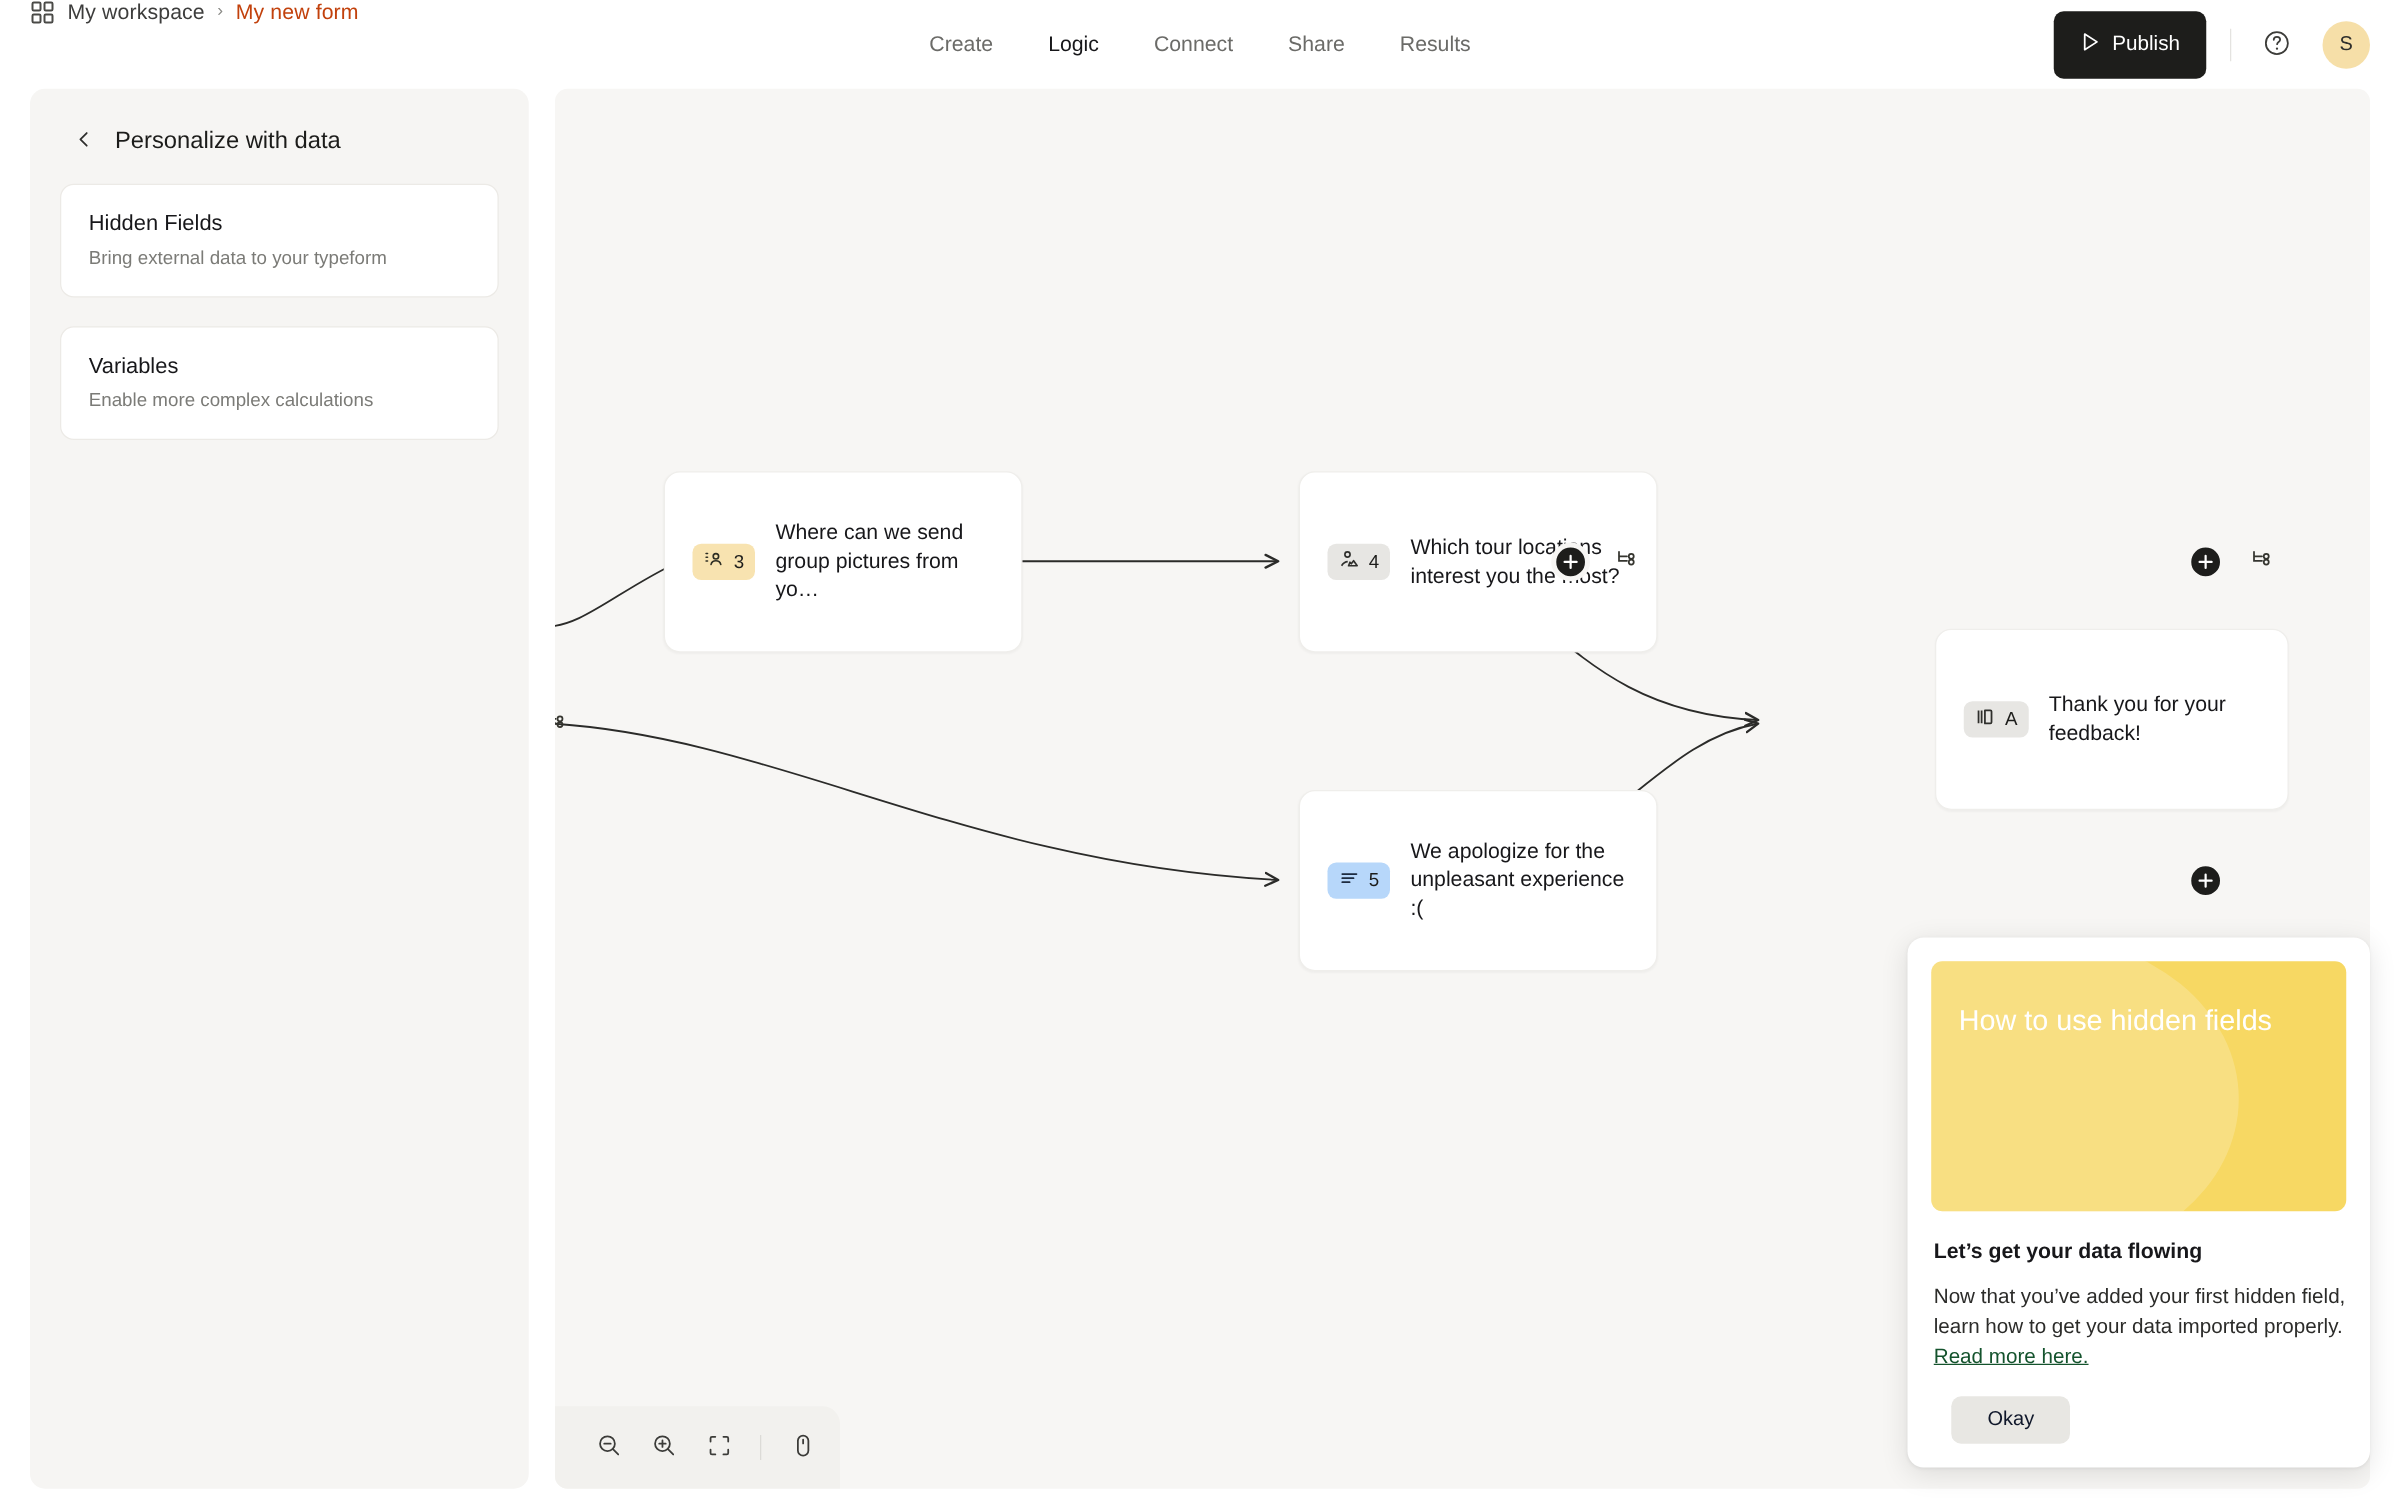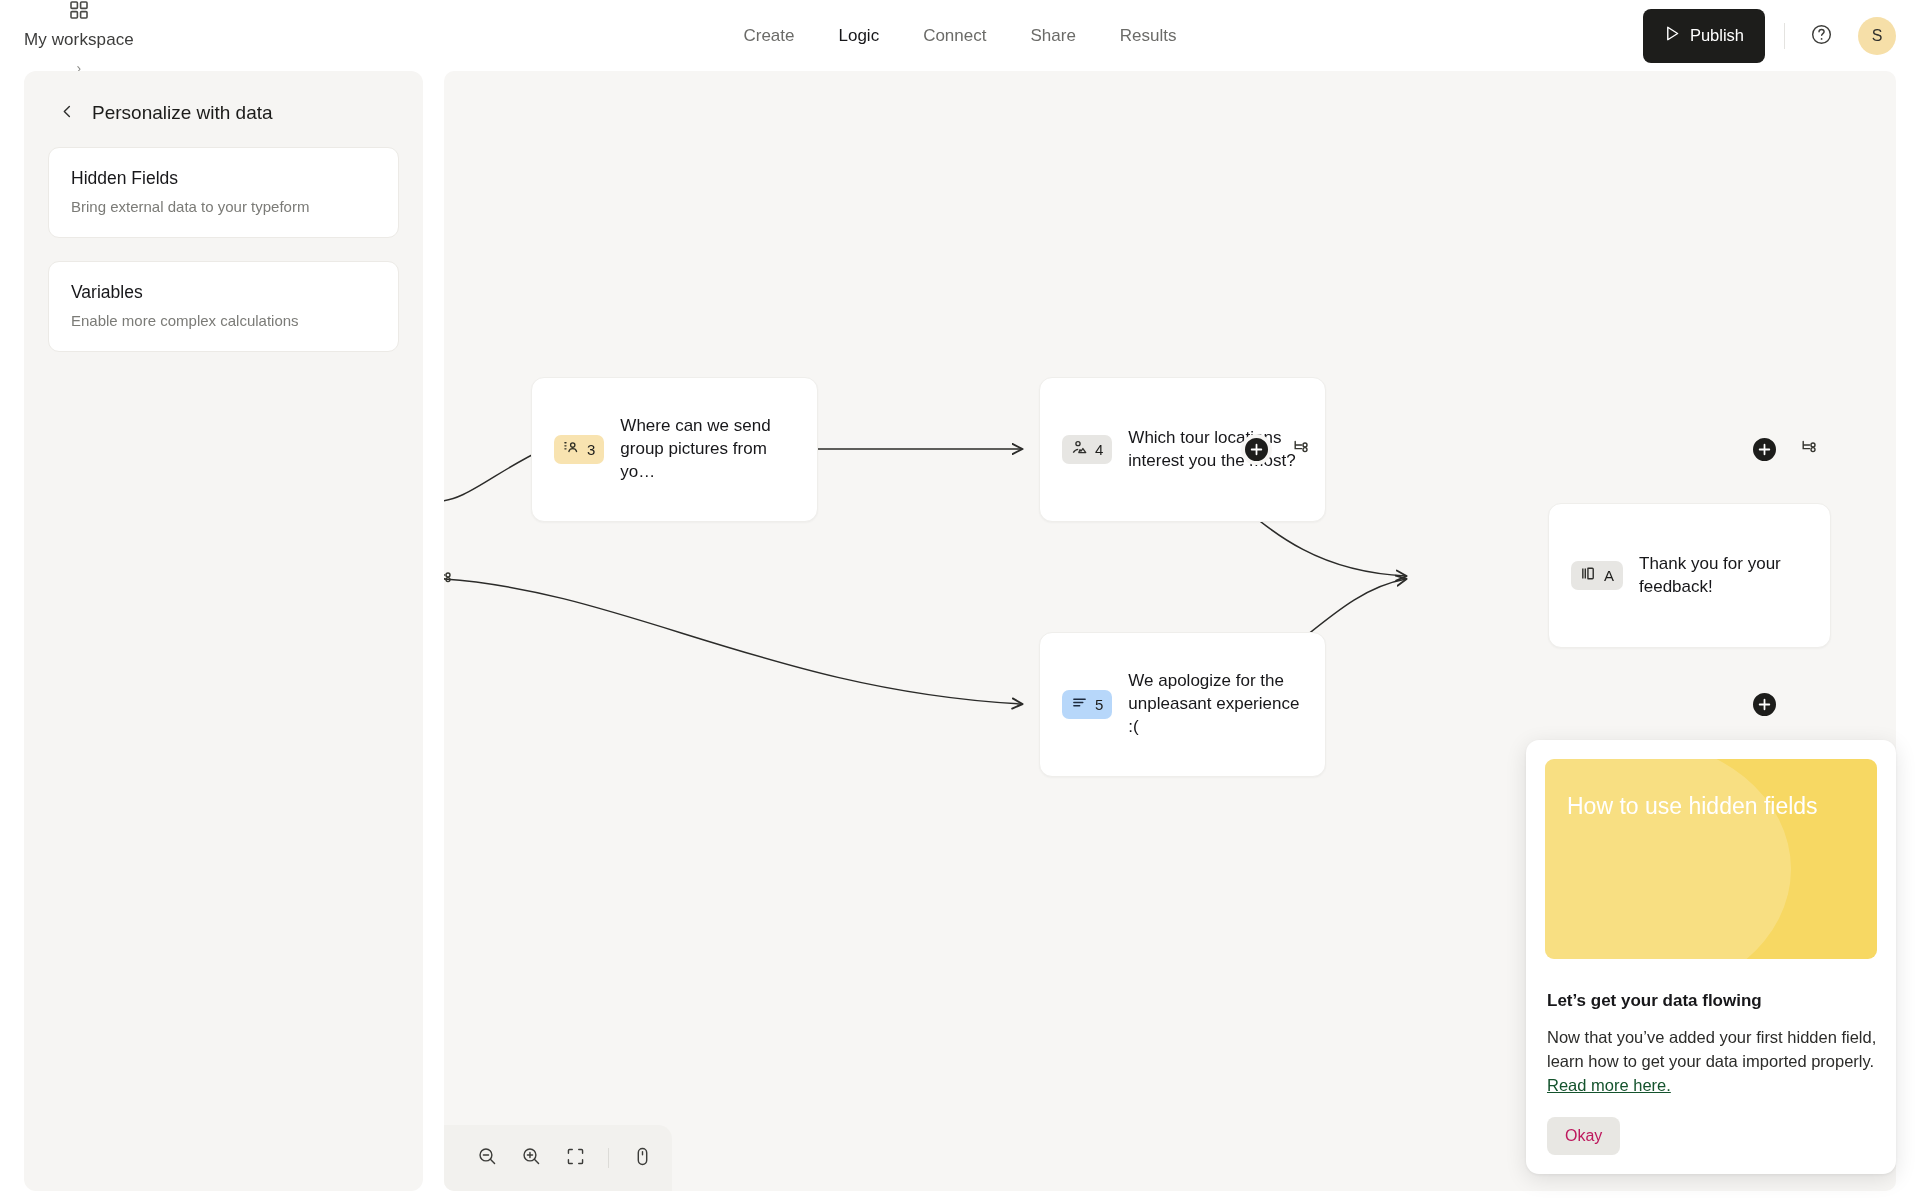--- a/index.html
+++ b/index.html
@@ -13,21 +13,21 @@
 
   
   .header {
     position: absolute; top: 0; left: 0;
     width: 1920px; height: 71px;
     background: #ffffff;
     display: flex; align-items: center;
   }
   .breadcrumb {
     position: absolute; left: 24px; top: 0; height: 71px;
-    display: flex; align-items: center; gap: 10px; flex-direction: column;
+    display: flex; gap: 10px;
   }
   .grid-icon { width: 20px; height: 20px; display: block; }
   .crumb-ws {
     font-size: 17px; color: #3d3d3c; letter-spacing: .1px;
   }
   .crumb-sep { font-size: 14px; color: #8a8a86; }
   .crumb-form { font-size: 17px; color: #c2410c; letter-spacing: .1px; }
 
   .tabs {
     position: absolute; left: 50%; transform: translateX(-50%);
@@ -160,27 +160,27 @@
   }
   .tip-thumb::after {
     content: ""; position: absolute; left: -22%; top: -10%;
     width: 96%; height: 130%; border-radius: 50%;
     background: rgba(255,255,255,.20);
   }
   .tip-thumb-title {
     position: absolute; left: 22px; top: 34px; right: 18px;
     font-size: 23px; color: #ffffff; z-index: 2;
   }
-  .tip-head { font-size: 17px; color: #17171a; font-weight: 600; margin: 32px 0 14px 2px; }
+  .tip-head { font-size: 17px; color: #17171a; font-weight: 600; margin: 22px 0 14px 2px; }
   .tip-body { font-size: 16.5px; line-height: 1.46; color: #2c2c2a; margin: 0 0 20px 2px; }
   .tip-link { color: #14532d; text-decoration: underline; cursor: pointer; }
   .okay-btn {
     background: #e8e7e3; border: none; border-radius: 8px;
-    height: 38px; padding: 0 18px; font-size: 16px; color: #be185d;
-    font-family: inherit; cursor: pointer; margin-left: 2px;
+    height: 38px; padding: 0 29px; font-size: 16px; color: #0f172a;
+    font-family: inherit; cursor: pointer; margin-left: 16px;
   }
 </style>
 </head>
 <body>
 
 <div class="header">
 
   <div class="breadcrumb">
     <span>
       <svg class="grid-icon" viewBox="0 0 20 20" fill="none" stroke="#4a4a47" stroke-width="1.6">

